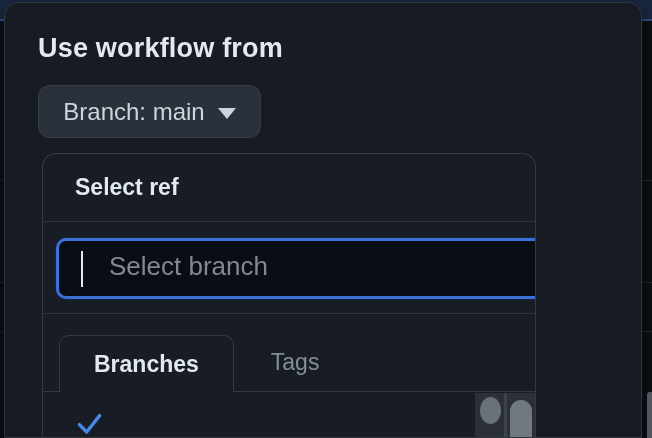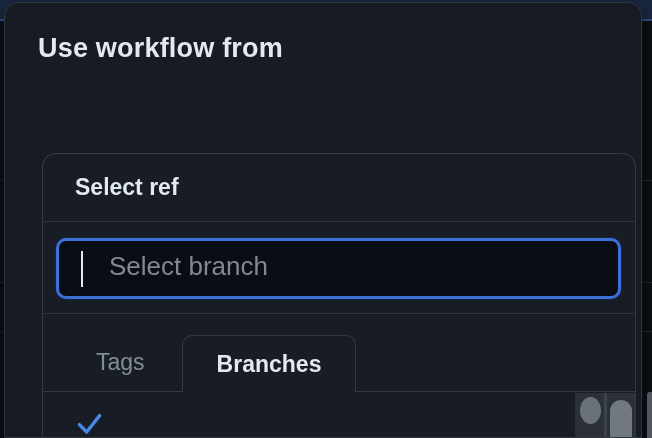--- a/index.html
+++ b/index.html
@@ -54,21 +54,21 @@
     width: 0; height: 0;
     border-left: 9px solid transparent;
     border-right: 9px solid transparent;
     border-top: 11px solid #ccd4dd;
     margin-top: 3px;
   }
 
   
   .ref-panel {
     position: absolute; left: 37px; top: 150px;
-    width: 594px; height: 286px;
+    width: 494px; height: 286px;
     background: #181d25;
     border: 1px solid #333a44;
     border-bottom: none;
     border-radius: 14px 14px 0 0;
     overflow: hidden;
   }
   .ref-panel-header {
     height: 68px; display: flex; align-items: center;
     padding-left: 32px;
     border-bottom: 1px solid #2c323c;
@@ -159,40 +159,44 @@
 <div class="bg-banner"></div>
 <div class="bg-line bg-line-1"></div>
 <div class="bg-line bg-line-2"></div>
 <div class="bg-line bg-line-3"></div>
 <div class="page-scrollbar-thumb"></div>
 
 <div class="modal">
 
   <div class="modal-heading">Use workflow from</div>
 
+  <div class="branch-button">
+    <span class="branch-button-label">Branch: main</span>
+    <span class="caret-down"></span>
+  </div>
 
   <div class="ref-panel">
 
     <div class="ref-panel-header">
       <span class="ref-panel-title">Select ref</span>
     </div>
 
     <div class="search-section">
       <div class="ref-search">
         <input type="text" placeholder="Select branch" style="">
         <div class="text-caret"></div>
       </div>
     </div>
 
     <div class="tabs-row">
+      <div class="tab tab-active">
+        <span>Branches</span>
+      </div>
       <div class="tab tab-inactive">
         <span>Tags</span>
-      </div>
-      <div class="tab tab-active">
-        <span>Branches</span>
       </div>
     </div>
 
     <div class="ref-list-row">
       <svg class="check-icon" viewBox="0 0 24 24" fill="none">
         <path d="M3 13 L9.5 19.5 L21 5" stroke="#4a88e8" stroke-width="3" stroke-linecap="round" stroke-linejoin="round"></path>
       </svg>
     </div>
 
     <div class="list-scrollbar-track">

